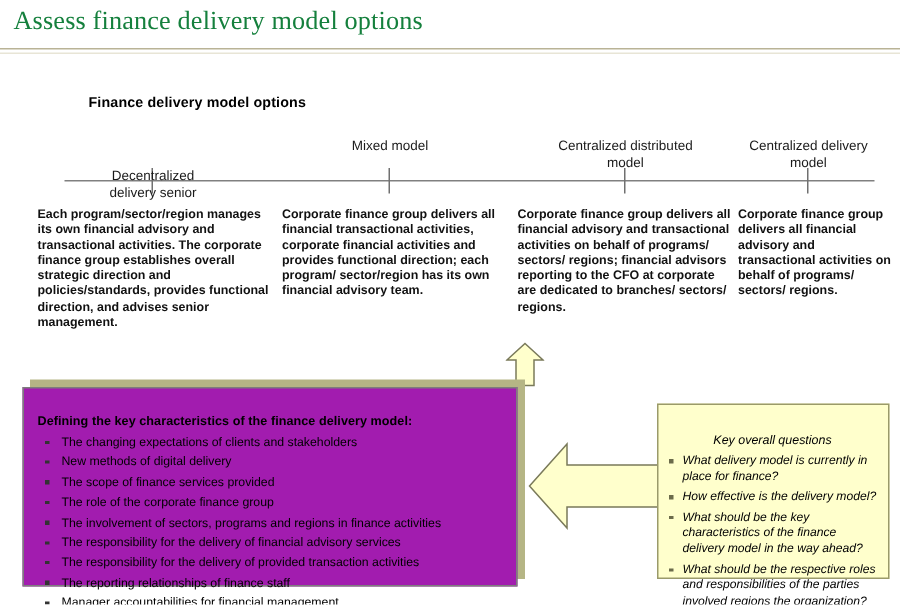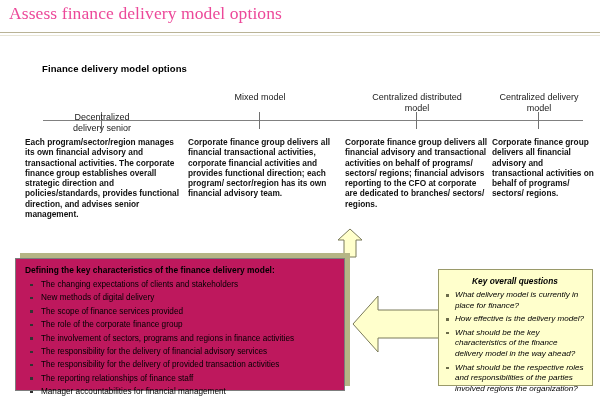--- a/index.html
+++ b/index.html
@@ -18,37 +18,37 @@
 
   
   #slide-title {
     position: absolute;
     left: 9px;
     top: 3px;
     width: 580px;
     font-family: "Liberation Serif", serif;
     font-size: 17.5px;
     letter-spacing: 0.1px;
-    color: #ec4899;
+    color: #15803d;
     white-space: nowrap;
   }
   #title-rule {
     position: absolute;
     left: 0px;
     top: 32px;
     width: 600px;
     height: 2px;
     border-top: 1px solid #b9b396;
     border-bottom: 1px solid #e8e5d6;
   }
 
   
   #section-heading {
     position: absolute;
-    left: 10px;
+    left: 27px;
     top: 63px;
     font-size: 9.5px;
     font-weight: bold;
     letter-spacing: 0.1px;
     padding-left: 32px;
   }
 
   
   #timeline-axis {
     position: absolute;
@@ -91,24 +91,24 @@
     width: 330px;
     height: 133px;
     background: #b5b585;
   }
   #characteristics-box {
     position: absolute;
     left: 15px;
     top: 258px;
     width: 330px;
     height: 133px;
-    background: #be185d;
+    background: #a21caf;
     border: 1px solid #7d7d7d;
     box-sizing: border-box;
-    padding: 6px 8px 4px 8px;
+    padding: 16px 8px 4px 8px;
   }
   #characteristics-title {
     font-size: 8.4px;
     font-weight: bold;
     margin: 0 0 3px 1px;
     letter-spacing: 0.05px;
   }
   #characteristics-list {
     list-style: none;
     margin: 0;
@@ -138,24 +138,24 @@
     top: 269px;
     width: 155px;
     height: 117px;
     background: #ffffcc;
     border: 1px solid #9a9a6a;
     box-sizing: border-box;
     padding: 5px 6px 4px 5px;
   }
   #questions-title {
     font-size: 8.3px;
-    font-weight: bold;
+    font-weight: normal;
     font-style: italic;
     text-align: center;
-    margin: 1px 0 4px 0;
+    margin: 13px 0 4px 0;
   }
   #questions-list {
     list-style: none;
     margin: 0;
     padding: 0;
   }
   #questions-list li {
     font-size: 8.1px;
     line-height: 10.6px;
     font-style: italic;

